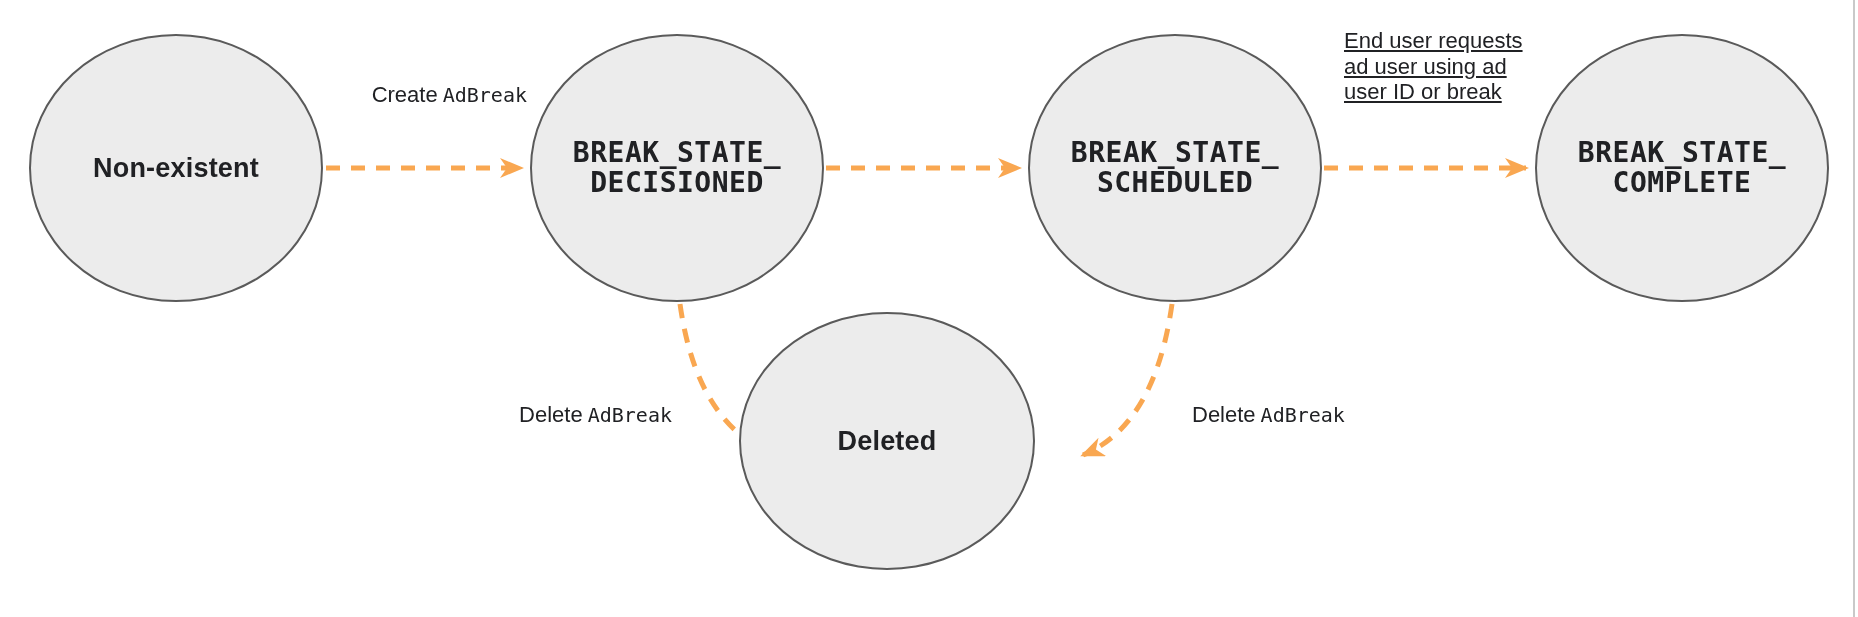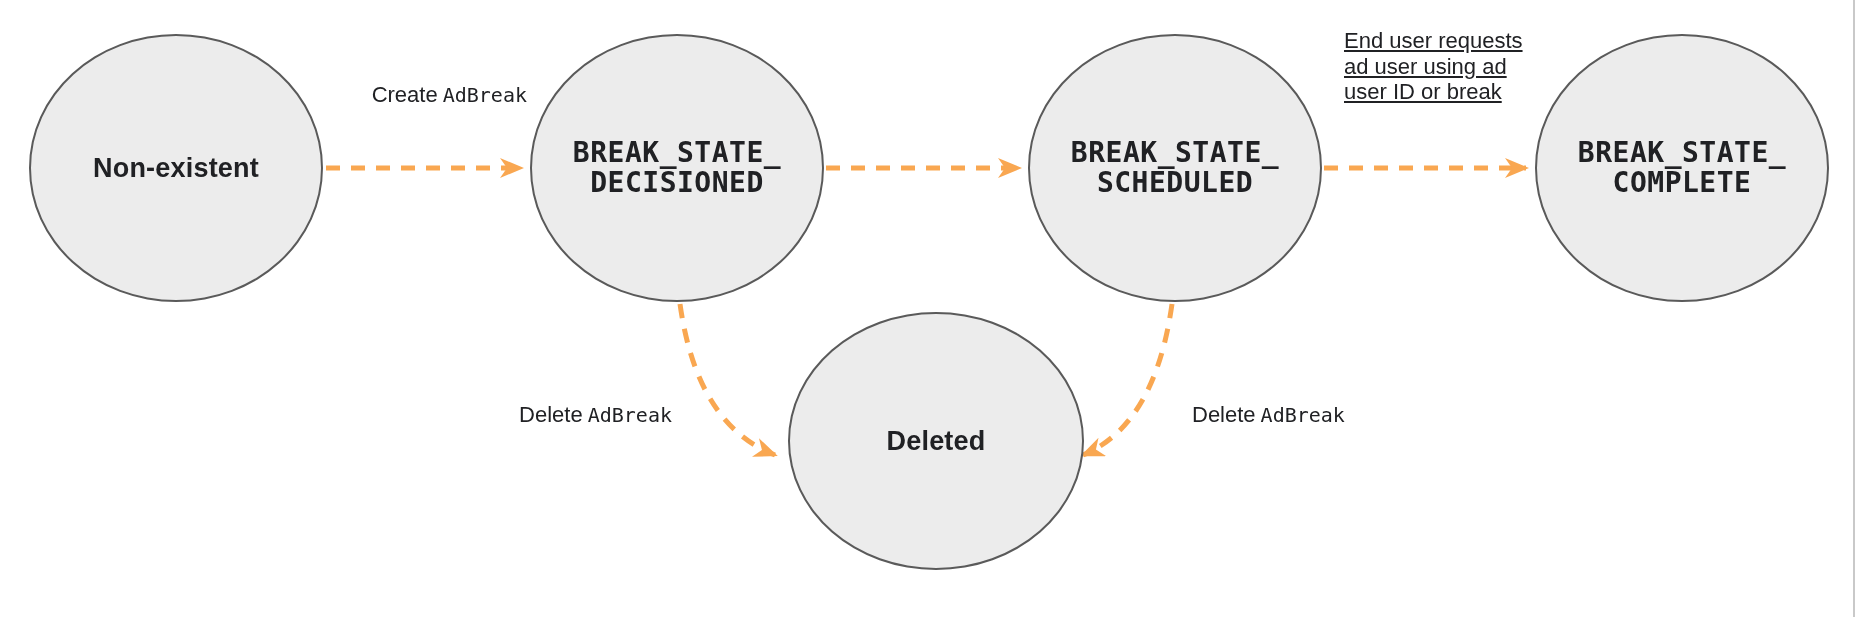--- a/index.html
+++ b/index.html
@@ -89,21 +89,21 @@
   <div class="node top code" style="left:1028px;top:34px;">
     <span>BREAK_STATE_</span>
     <span>SCHEDULED</span>
   </div>
 
   <div class="node top code" style="left:1535px;top:34px;">
     <span>BREAK_STATE_</span>
     <span>COMPLETE</span>
   </div>
 
-  <div class="node plain" style="left:788px;top:312px;width:296px;height:258px;">
+  <div class="node plain" style="left:739px;top:312px;width:296px;height:258px;">
     <span>Deleted</span>
   </div>
 
   <div class="edge-label" style="left:327px;top:82px;width:200px;text-align:right;">
     <span class="t-text">Create</span><span class="code">AdBreak</span>
   </div>
 
   <div class="edge-label" style="left:834px;top:80px;">
   </div>
 

